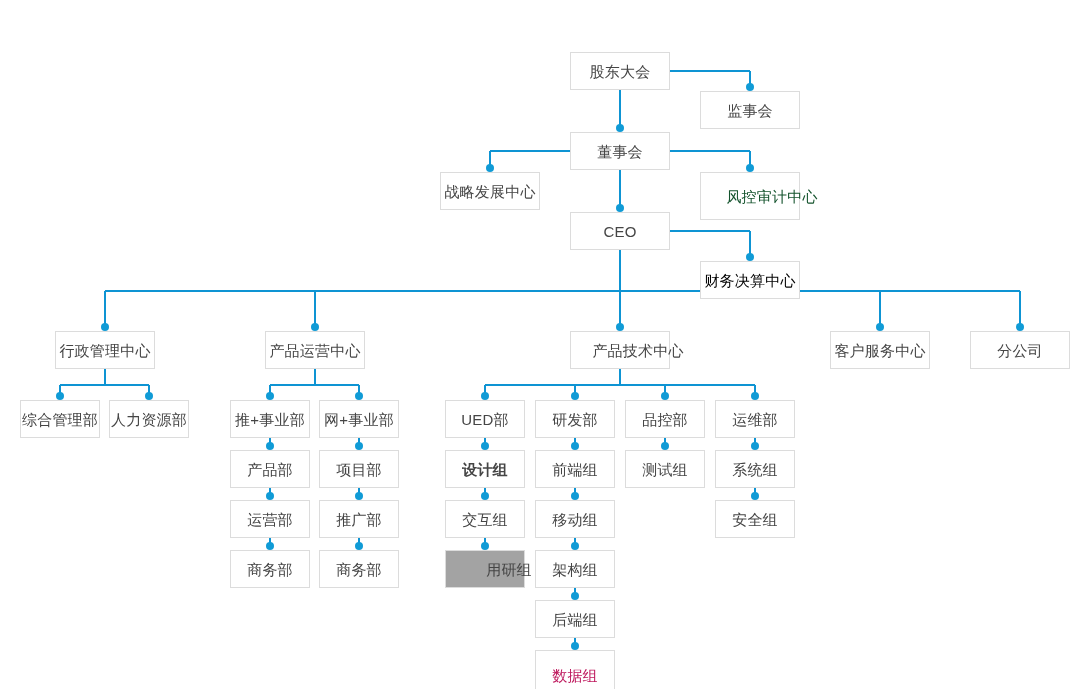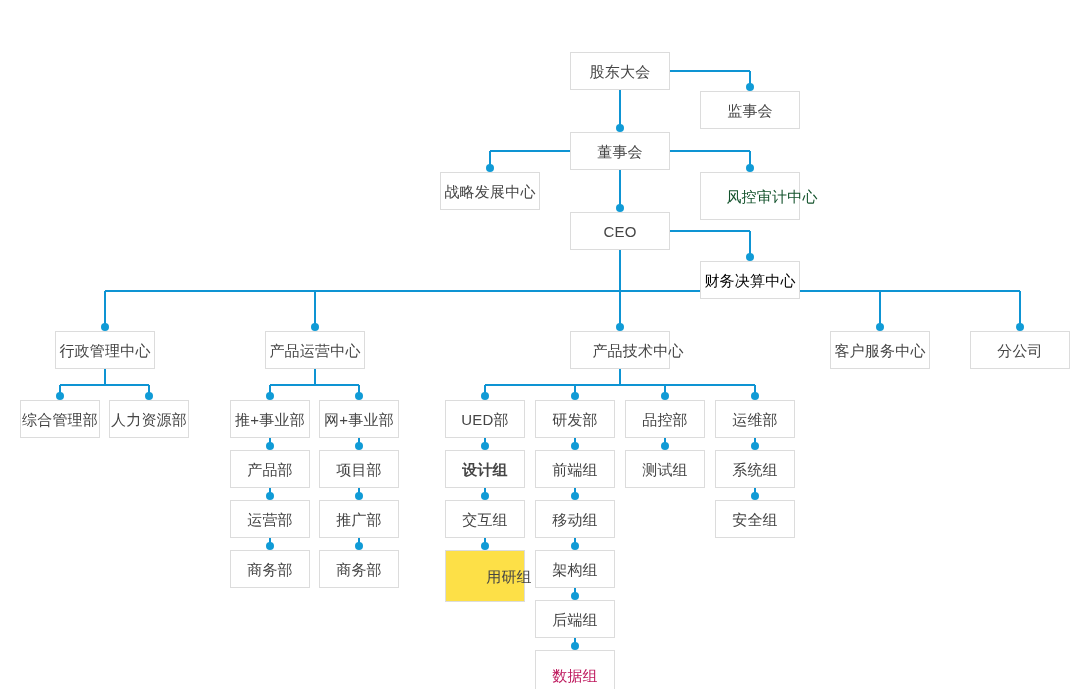--- a/index.html
+++ b/index.html
@@ -226,21 +226,21 @@
       </div>
       <div class="node" style="left: 445px; top: 500px; width: 80px; height: 38px; border-color: rgb(220, 220, 220); background: rgb(255, 255, 255); color: rgb(69, 69, 69); font-size: 15px;">
         <span class="node-label">交互组</span>
       </div>
       <div class="node" style="left: 535px; top: 500px; width: 80px; height: 38px; border-color: rgb(220, 220, 220); background: rgb(255, 255, 255); color: rgb(69, 69, 69); font-size: 15px;">
         <span class="node-label">移动组</span>
       </div>
       <div class="node" style="left: 715px; top: 500px; width: 80px; height: 38px; border-color: rgb(220, 220, 220); background: rgb(255, 255, 255); color: rgb(69, 69, 69); font-size: 15px;">
         <span class="node-label">安全组</span>
       </div>
-      <div class="node" style="left: 445px; top: 550px; width: 80px; height: 52px; border-color: rgb(220, 220, 220); background: #fde047; color: rgb(69, 69, 69); font-size: 15px; padding-left: 48px;">
+      <div class="node" style="left: 445px; top: 550px; width: 80px; height: 38px; border-color: rgb(220, 220, 220); background: #a3a3a3; color: rgb(69, 69, 69); font-size: 15px; padding-left: 48px;">
         <span class="node-label">用研组</span>
       </div>
       <div class="node" style="left: 535px; top: 550px; width: 80px; height: 38px; border-color: rgb(220, 220, 220); background: rgb(255, 255, 255); color: rgb(69, 69, 69); font-size: 15px;">
         <span class="node-label">架构组</span>
       </div>
       <div class="node" style="left: 535px; top: 600px; width: 80px; height: 38px; border-color: rgb(220, 220, 220); background: rgb(255, 255, 255); color: rgb(69, 69, 69); font-size: 15px;">
         <span class="node-label">后端组</span>
       </div>
       <div class="node" style="left: 535px; top: 650px; width: 80px; height: 50px; border-color: rgb(220, 220, 220); background: rgb(255, 255, 255); color: #be185d; font-size: 15px;">
         <span class="node-label">数据组</span>

